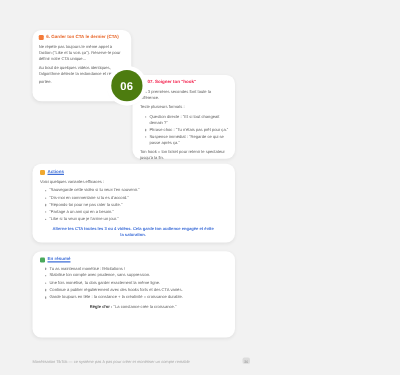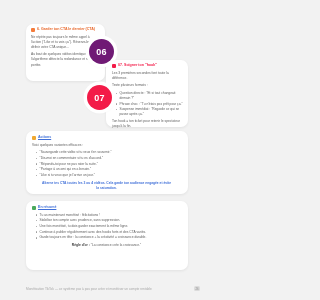--- a/index.html
+++ b/index.html
@@ -71,22 +71,22 @@
     justify-content: center;
     color: #ffffff;
     font-size: 9px;
     font-weight: bold;
     letter-spacing: 0.3px;
     box-shadow: 0 0 0 3.5px #ffffff, 0 1px 4px rgba(0,0,0,0.16);
     z-index: 5;
   }
   .badge-06 {
     left: 89px;
-    top: 39px;
-    background: #701a75;
+    top: 56px;
+    background: #4d7c0f;
   }
   .badge-07 {
     left: 87px;
     top: 85px;
     background: #f31b48;
   }
 
   
   .head {
     display: flex;
@@ -216,21 +216,20 @@
     <p class="para">Les 3 premières secondes font toute la différence.</p>
     <p class="para">Teste plusieurs formats :</p>
     <ul class="bullets">
       <li>Question directe : "Et si tout changeait demain ?"</li>
       <li>Phrase choc : "Tu n'étais pas prêt pour ça."</li>
       <li>Suspense immédiat : "Regarde ce qui se passe après ça."</li>
     </ul>
     <p class="para">Ton hook = ton ticket pour retenir le spectateur jusqu'à la fin.</p>
   </div>
 
-  <div class="badge badge-07">07</div>
 
   <div class="card card-actions">
     <div class="head">
       <span class="head-mark blue"></span>
       <span class="head-text blue">Actions</span>
     </div>
     <p class="para">Voici quelques variantes efficaces :</p>
     <ul class="bullets">
       <li>"Sauvegarde cette vidéo si tu veux t'en souvenir."</li>
       <li>"Dis-moi en commentaire si tu es d'accord."</li>

